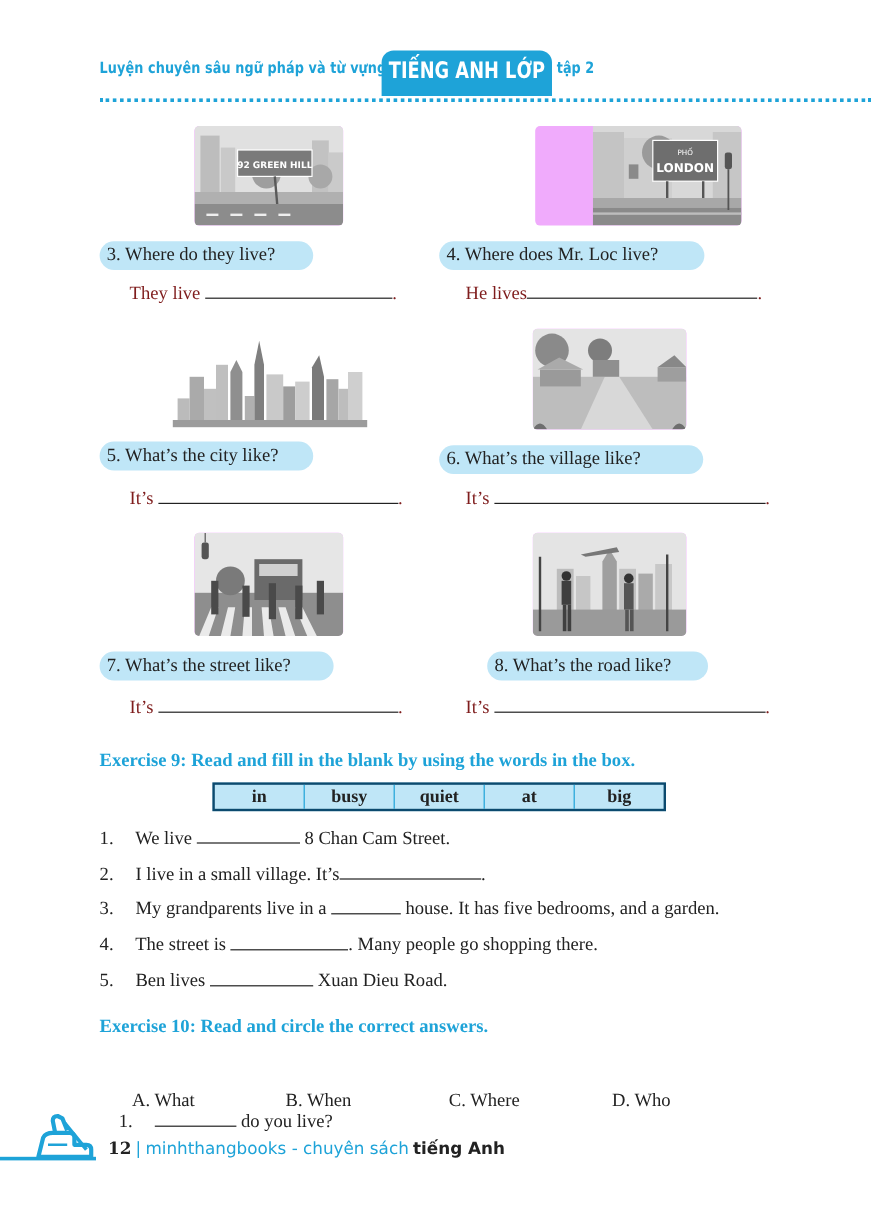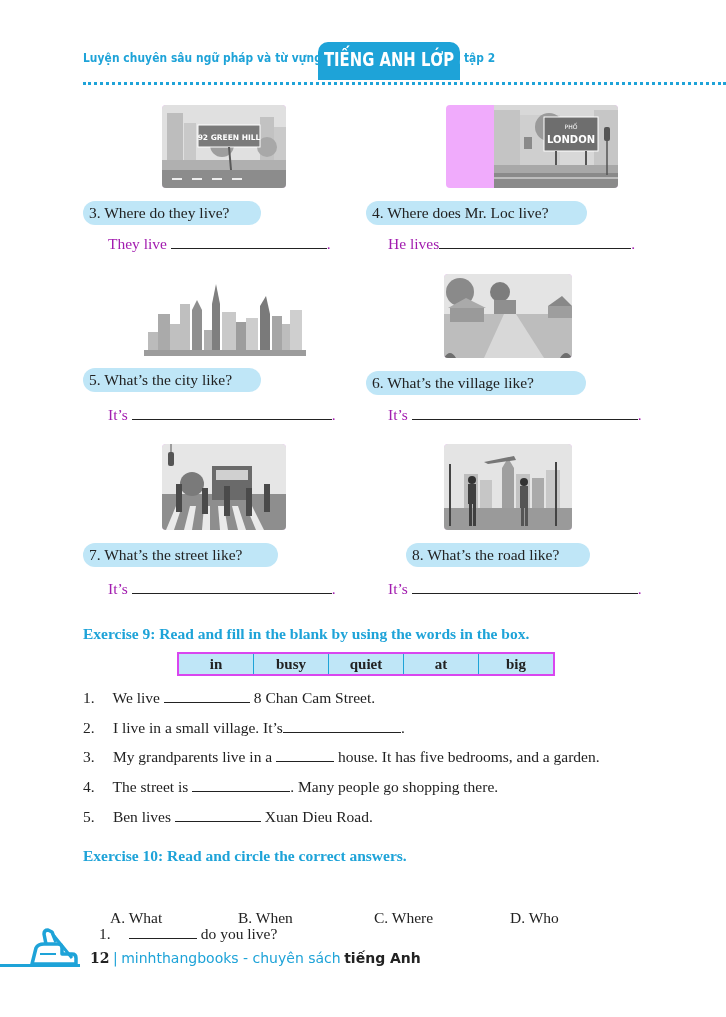--- a/index.html
+++ b/index.html
@@ -18,27 +18,27 @@
   .hdr-dots { position: absolute; left: 83px; top: 82px; width: 643px; height: 0;
               border-top: 3px dotted #1ea3d8; }
 
   
   .pic { position: absolute; border-radius: 4px; overflow: hidden; background: #f0abfc; }
   .pic svg { display: block; width: 100%; height: 100%; }
 
   
   .qpill { position: absolute; height: 24px; background: #bfe6f7; border-radius: 12px;
            font-size: 15.5px; line-height: 24px; padding-left: 6px; color: #222; white-space: nowrap; }
-  .ans { position: absolute; font-size: 15.5px; color: #a21caf; white-space: nowrap; }
+  .ans { position: absolute; font-size: 15.5px; color: #7f1d1d; white-space: nowrap; }
   .blank { display: inline-block; border-bottom: 1px solid #222; height: 14px; vertical-align: baseline; }
 
   
   .ex-title { position: absolute; left: 83px; font-weight: bold; color: #1ea3d8; font-size: 15.5px; }
   .wordbox { position: absolute; left: 177px; top: 652px; width: 378px; height: 24px; display: flex;
-             border: 2px solid #d946ef; background: #bfe6f7; box-sizing: border-box; }
+             border: 2px solid #0c4a6e; background: #bfe6f7; box-sizing: border-box; }
   .wordbox .cell { flex: 1; text-align: center; font-weight: bold; font-size: 15px; line-height: 20px;
                    border-right: 1.5px solid #1ea3d8; }
   .wordbox .cell:last-child { border-right: none; }
 
   .item { position: absolute; left: 83px; font-size: 15.5px; white-space: nowrap; }
   .item .num { display: inline-block; width: 26px; }
 
   .opts { position: absolute; top: 909px; font-size: 15.5px; white-space: nowrap; }
 
   

